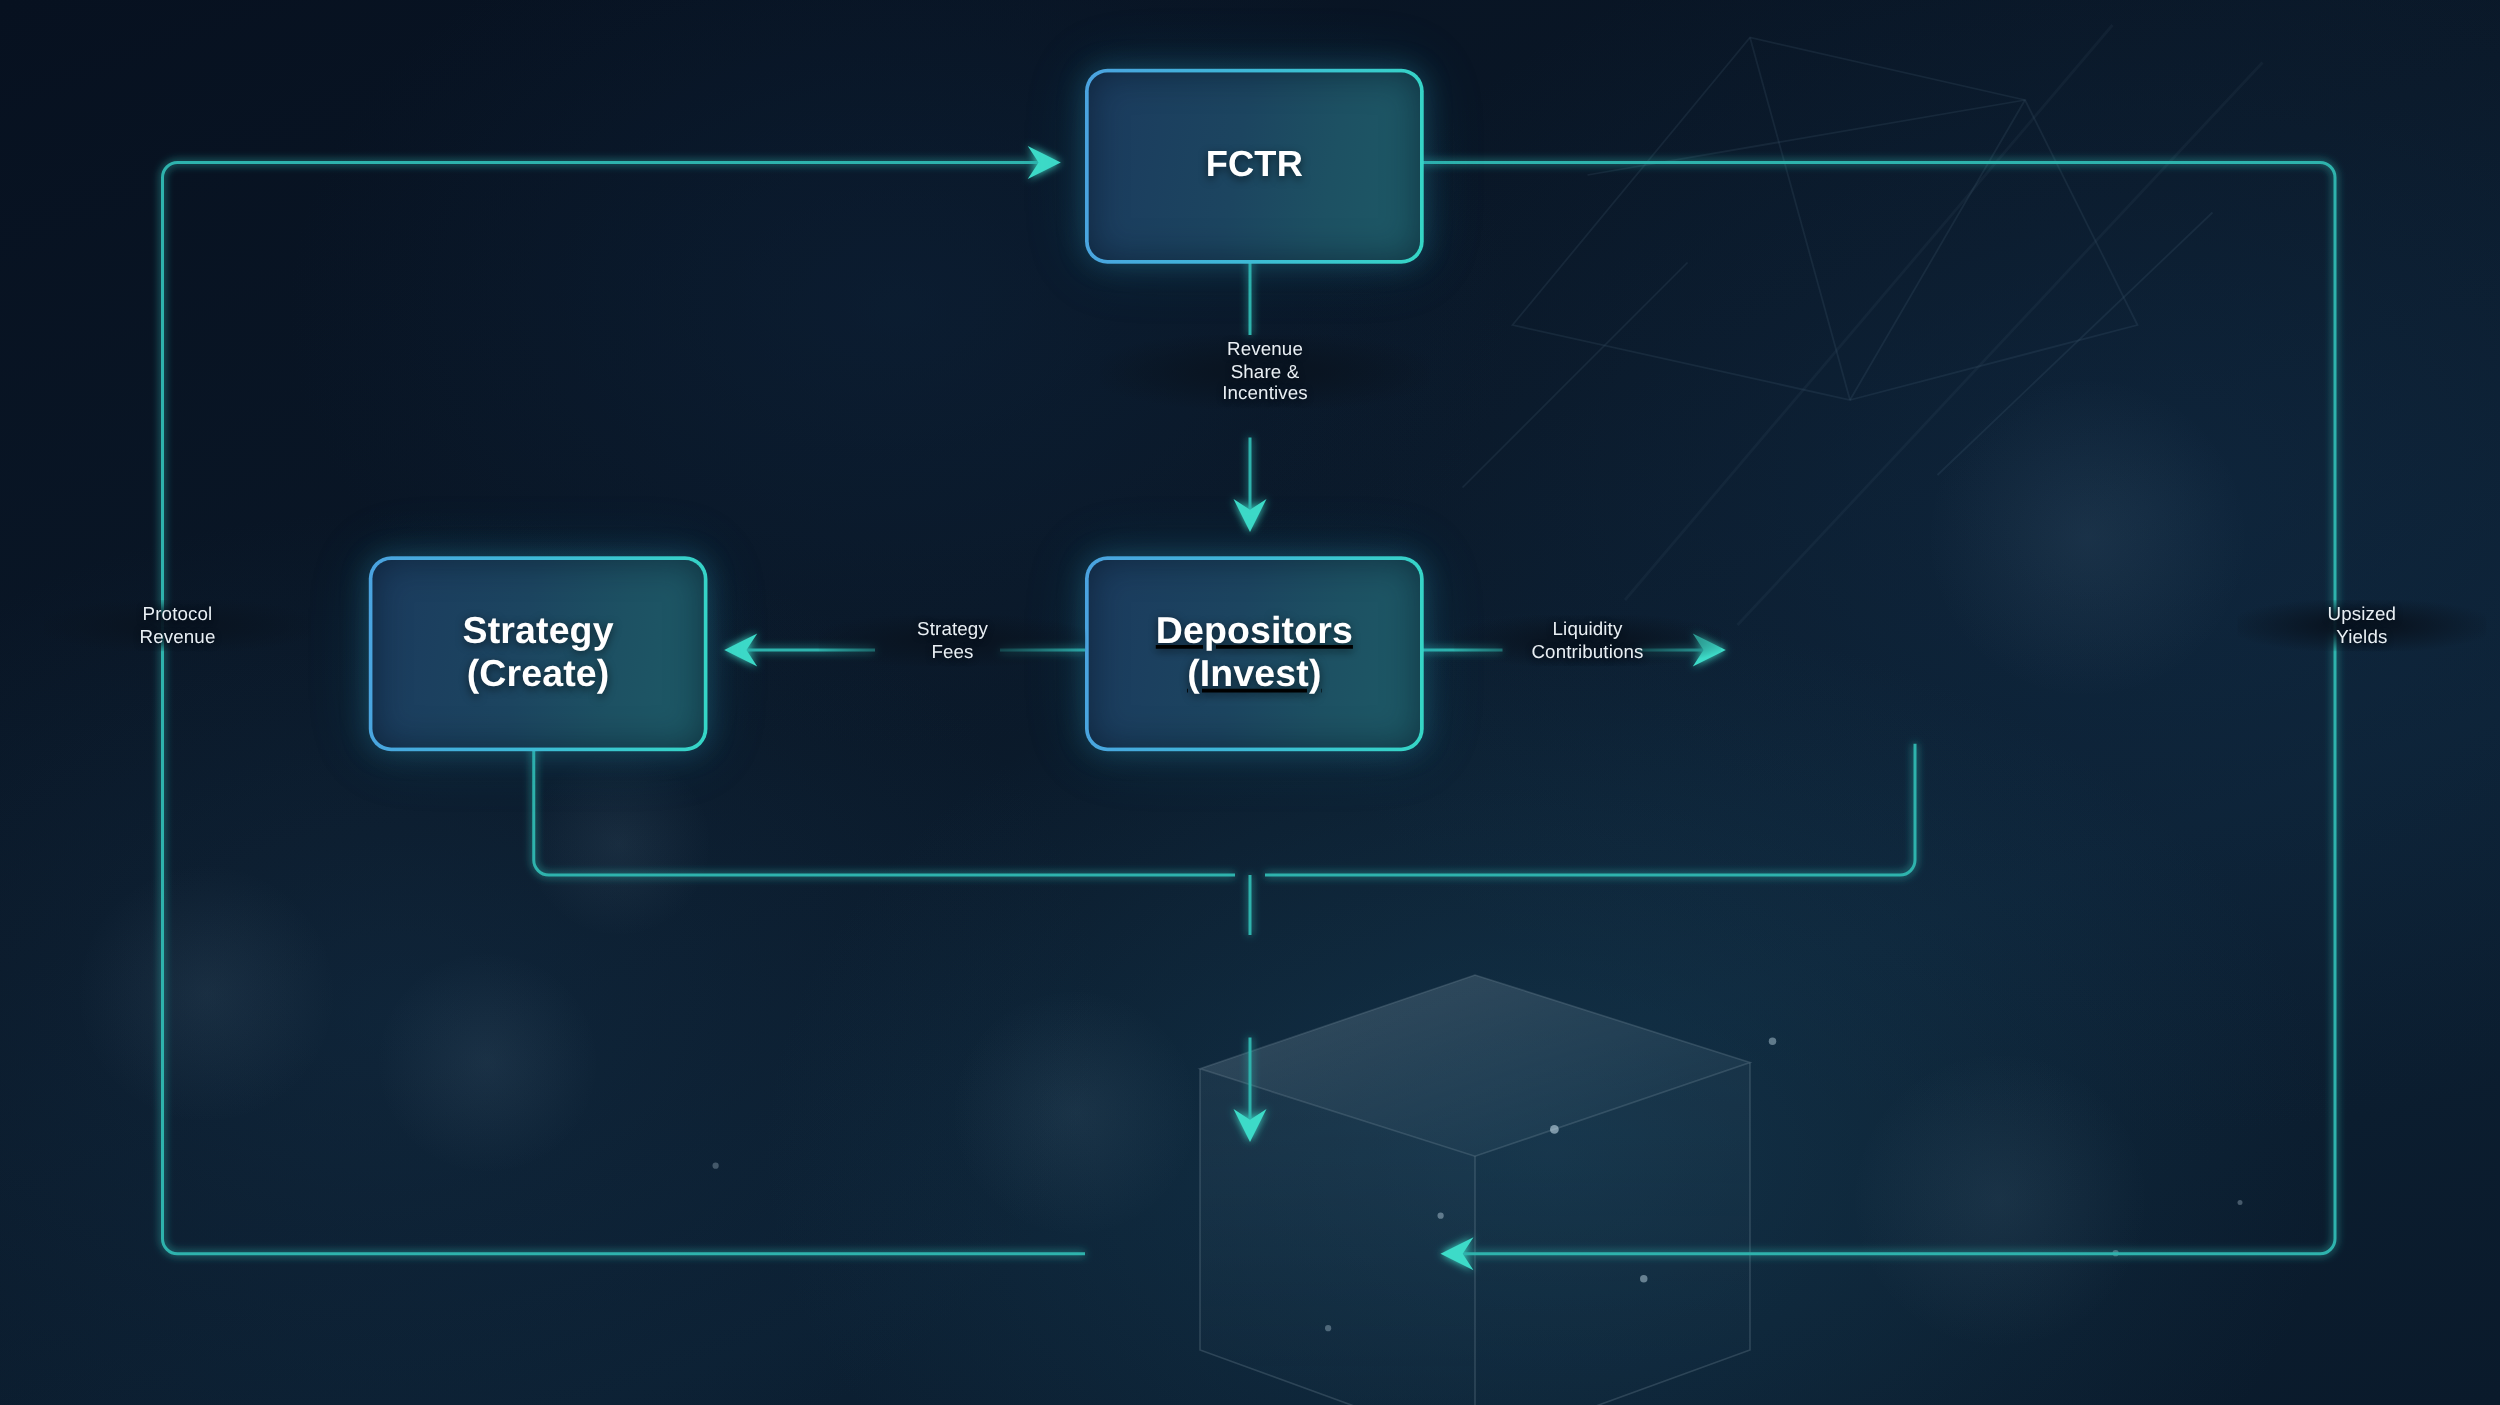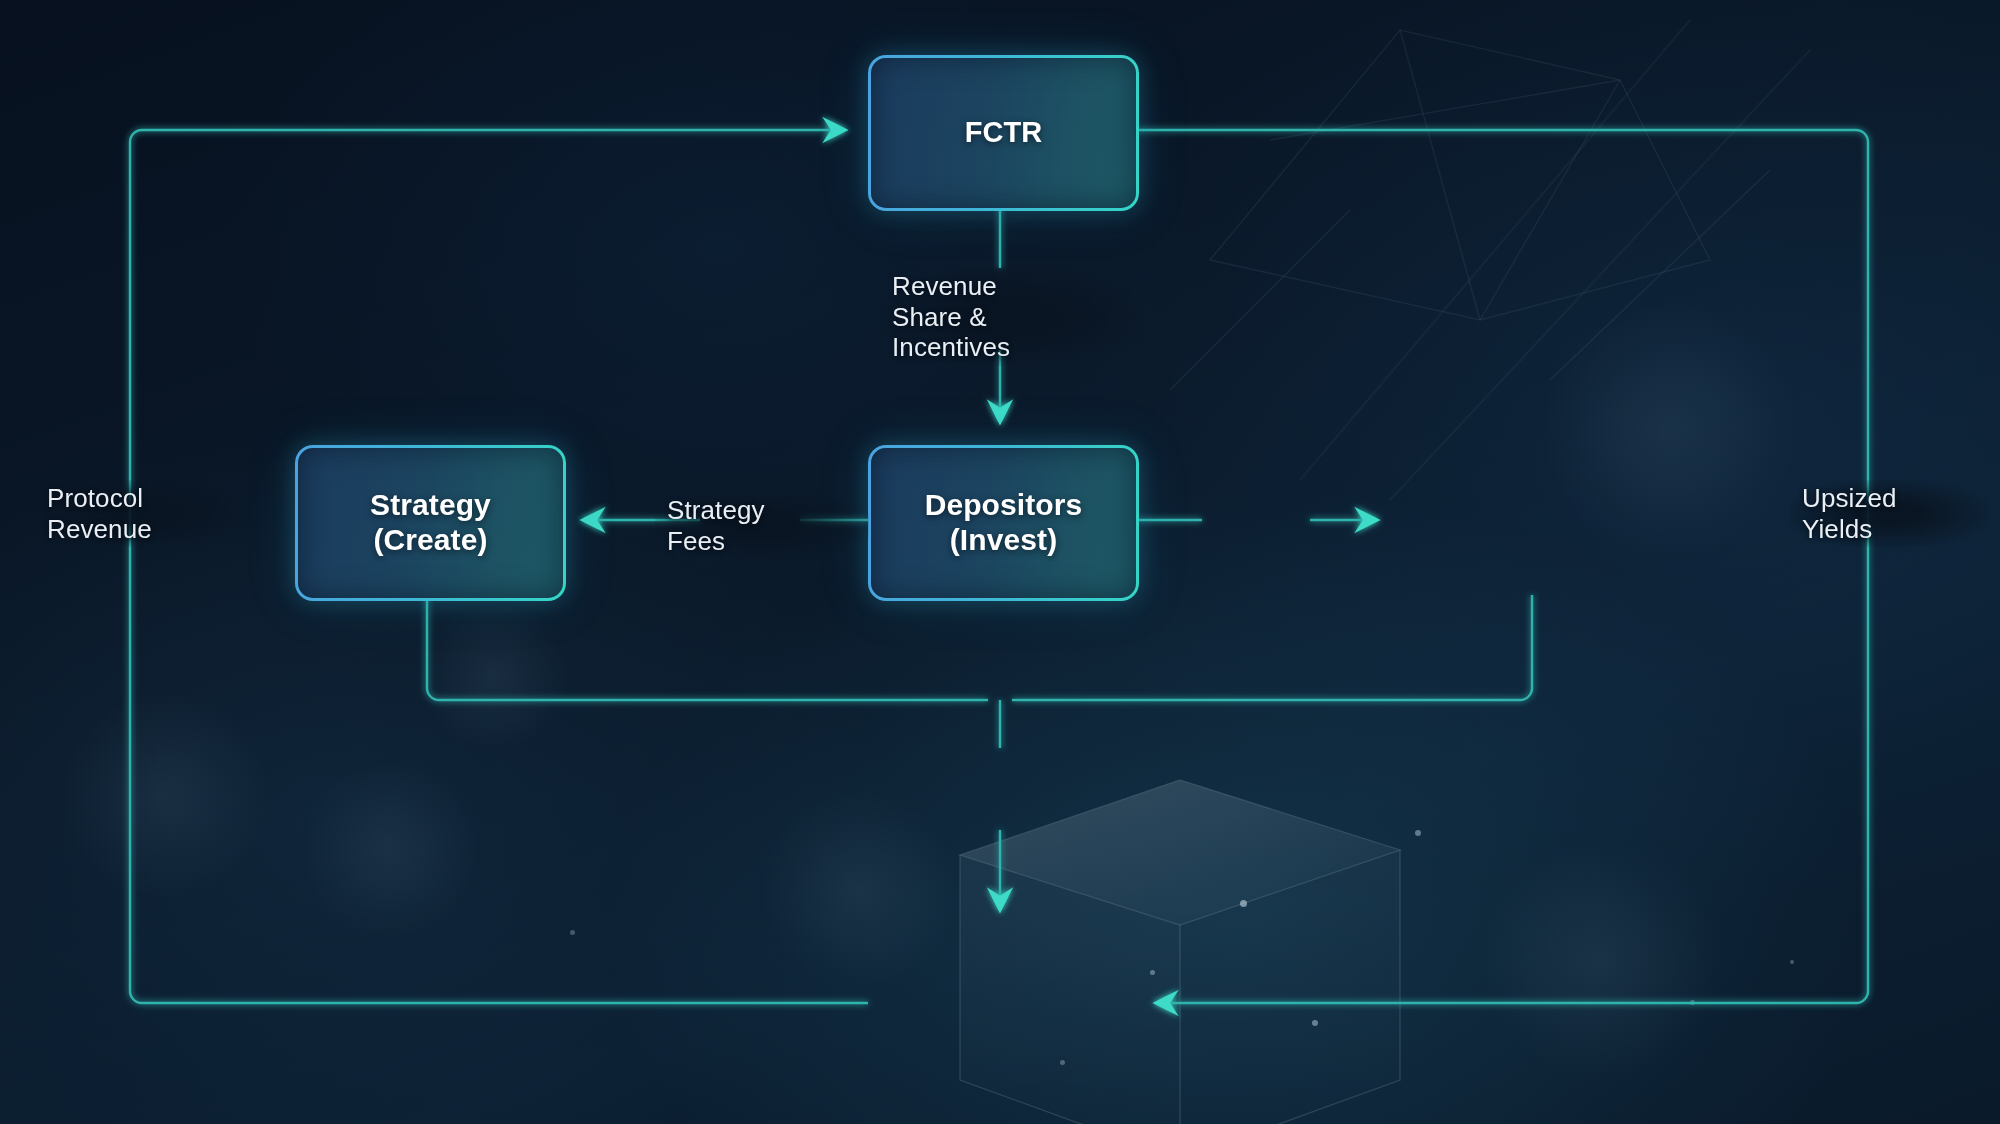--- a/index.html
+++ b/index.html
@@ -38,22 +38,22 @@
   }
   .node .label{
     color:#ffffff;font-weight:bold;text-align:center;line-height:1.16;
     letter-spacing:.1px;text-shadow:0 2px 7px rgba(0,0,0,.55);
     font-size:30px;white-space:pre-line;
   }
   #node-fctr .label,#node-earn .label{font-size:29px;}
 
   
   .elabel{
-    position:absolute;color:#e9eff4;font-size:26px;line-height:1.18;
-    white-space:pre-line;text-shadow:0 1px 5px rgba(4,12,22,.95);
+    position:absolute;color:#e9eff4;font-size:15px;line-height:1.18;
+    text-align:center;white-space:pre-line;text-shadow:0 1px 5px rgba(4,12,22,.95);
     letter-spacing:.1px;
   }
   .elabel.pad{
     background:radial-gradient(ellipse at center,rgba(9,20,33,.92) 22%,rgba(9,20,33,0) 78%);
     padding:3px 12px;border-radius:6px;
   }
 </style>
 </head>
 <body>
 
@@ -156,36 +156,38 @@
     </div>
   </div>
 
   <div class="node" id="node-strategy" style="left:295px;top:445px;width:265px;height:150px;">
     <div class="inner">
       <div class="label">Strategy
 (Create)</div>
     </div>
   </div>
 
-  <div class="node" id="node-depositors" style="left:868px;top:445px;width:265px;height:150px;">
+  <div class="node" id="node-depositors" style="left:868px;top:445px;width:265px;height:150px;text-decoration:underline;">
     <div class="inner">
       <div class="label">Depositors
 (Invest)</div>
     </div>
   </div>
 
 
 
   <div class="elabel pad" style="left:880px;top:268px;width:240px;">Revenue
 Share &amp;
 Incentives</div>
 
   <div class="elabel pad" style="left:655px;top:492px;width:190px;">Strategy
 Fees</div>
 
+  <div class="elabel pad" style="left:1163px;top:492px;width:190px;">Liquidity
+Contributions</div>
 
   <div class="elabel pad" style="left:35px;top:480px;width:190px;">Protocol
 Revenue</div>
 
   <div class="elabel pad" style="left:1790px;top:480px;width:175px;">Upsized
 Yields</div>
 
 
 </div>
 

